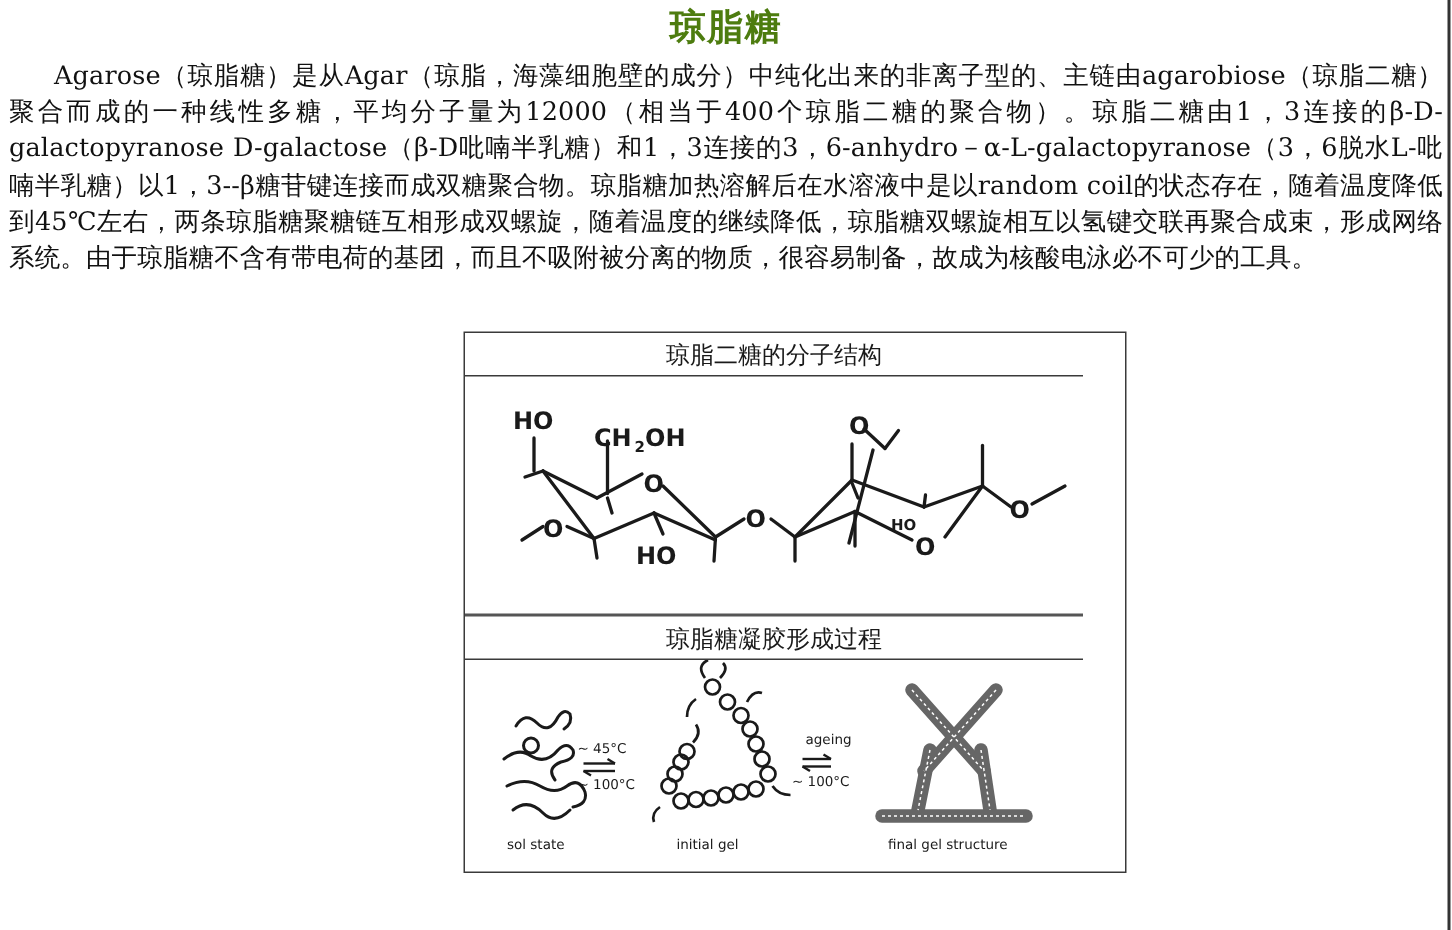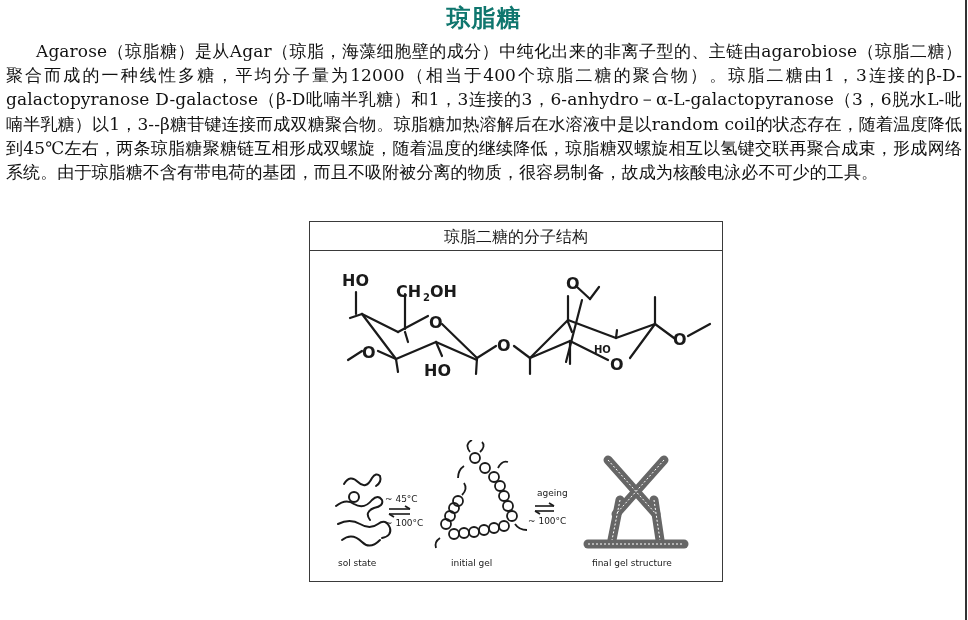--- a/index.html
+++ b/index.html
@@ -7,31 +7,31 @@
     width: 968px; height: 620px; overflow: hidden; background: #ffffff;
     position: relative;
     font-family: "DejaVu Serif", "Liberation Serif", serif;
     color: #111;
   }
   .right-border {
     position: absolute; left: 965px; top: 0; width: 2px; height: 620px; background: #333;
   }
   .title {
     position: absolute; left: 0; top: 2px; width: 968px; text-align: center;
-    font-size: 24px; font-weight: bold; color: #0f766e; letter-spacing: 1px;
+    font-size: 24px; font-weight: bold; color: #4d7c0f; letter-spacing: 1px;
     line-height: 32px;
   }
   .body-text {
     position: absolute; left: 6px; top: 39px; width: 956px;
     font-size: 17px; line-height: 24.2px; text-align: justify; text-align-last: left;
     text-indent: 30px; letter-spacing: 0.1px;
   }
   .figure-box {
     position: absolute; left: 309px; top: 221px; width: 412px; height: 359px;
-    border: 1.5px solid #3a3a3a; background: #fff;
+    border: 1.5px solid #3a3a3a; background: #fff; padding-left: 28px;
   }
   .fig-header {
     position: absolute; left: 0; width: 412px; height: 28px; text-align: center;
     font-size: 16px; line-height: 30px; color: #1a1a1a;
   }
   .hdr1 { top: 0; border-bottom: 1.5px solid #3a3a3a; }
   .hdr2 { top: 187px; border-top: 2px solid #555; border-bottom: 1.5px solid #3a3a3a; }
   .structure { position: absolute; left: 0; top: 30px; width: 412px; height: 156px; }
   .gel { position: absolute; left: 0; top: 218px; width: 412px; height: 140px; }
   .gel text { font-family: "DejaVu Sans", "Liberation Sans", sans-serif; }
@@ -96,20 +96,21 @@
       <text x="52" y="106" font-size="16">O</text>
       <text x="114" y="124" font-size="16">HO</text>
       <text x="187" y="99" font-size="16">O</text>
       <text x="256" y="37" font-size="16">O</text>
       <text x="284" y="101" font-size="10">HO</text>
       <text x="300" y="118" font-size="16">O</text>
       <text x="363" y="93" font-size="16">O</text>
     </g>
   </svg>
 
+  <div class="fig-header hdr2">琼脂糖凝胶形成过程</div>
 
   <svg class="gel" viewBox="0 0 412 140" width="412" height="140">
 
     <g stroke="#1a1a1a" stroke-width="2" fill="none" stroke-linecap="round">
       <path d="M34 44 q6-10 14-2 q8 8 14-4 q4-6 8-2 q2 6-4 10"></path>
       <path d="M26 66 q10-8 18-2 q10 6 18-4 q6-6 10 0 q2 6-8 8 q-10 4-4 12"></path>
       <path d="M28 84 q12-6 22 0 q10 6 18 0 q8-6 12 4 q2 8-8 10"></path>
       <path d="M32 100 q10-8 20 2 q8 8 18-2"></path>
       <circle cx="44" cy="57" r="5"></circle>
     </g>

